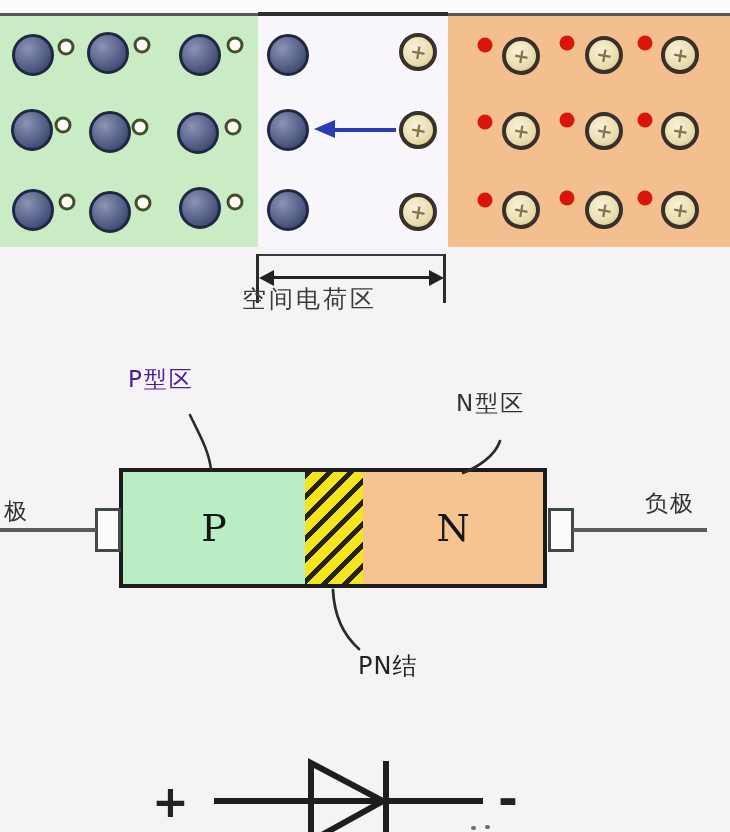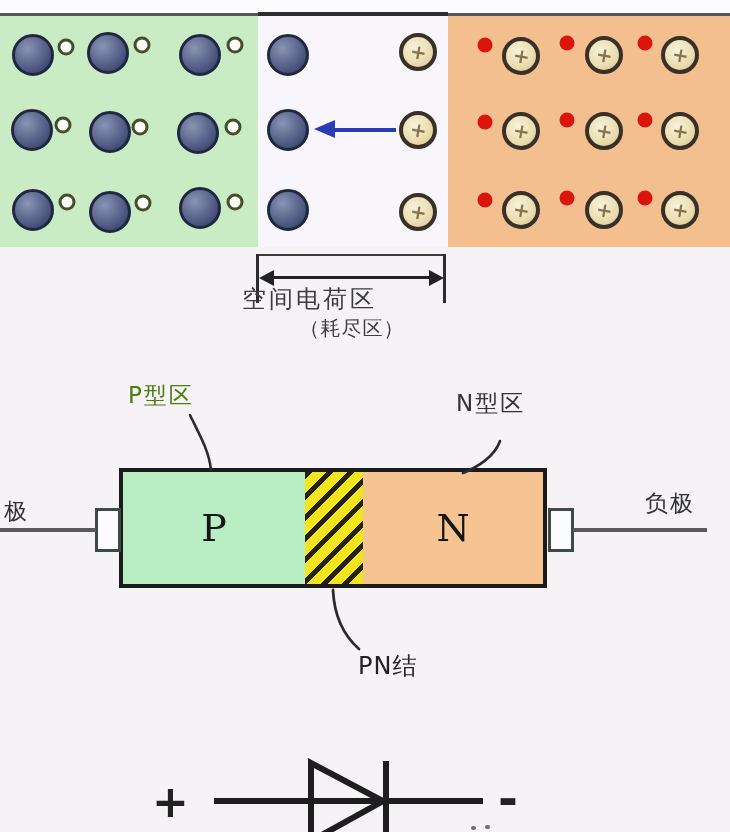--- a/index.html
+++ b/index.html
@@ -39,21 +39,21 @@
   .br-arrowline{left:270px;top:276px;width:163px;height:3px;background:#222;}
   .br-head-l{left:259px;top:270px;width:0;height:0;
     border-top:8px solid transparent;border-bottom:8px solid transparent;border-right:15px solid #222;}
   .br-head-r{left:429px;top:270px;width:0;height:0;
     border-top:8px solid transparent;border-bottom:8px solid transparent;border-left:15px solid #222;}
   .br-label{left:242px;top:283px;width:220px;text-align:left;
     font-size:24px;letter-spacing:3px;color:#3b3b3b;}
   .br-sublabel{left:242px;top:315px;width:220px;text-align:center;
     font-size:20px;letter-spacing:1px;color:#3b3b3b;}
   
-  .p-area-label{left:128px;top:380px;font-size:23px;letter-spacing:2px;color:#4d7c0f;}
+  .p-area-label{left:128px;top:364px;font-size:23px;letter-spacing:2px;color:#4c1d95;}
   .n-area-label{left:456px;top:388px;font-size:23px;letter-spacing:2px;color:#333;}
   .junction-label{left:358px;top:650px;font-size:24px;letter-spacing:1px;color:#222;}
   
   .bar{left:119px;top:468px;width:428px;height:120px;border:4px solid #1b1b1b;box-sizing:border-box;background:#b9edc4;}
   .bar-seg{position:absolute;top:0;height:112px;}
   .seg-p{left:0;width:182px;}
   .seg-j{left:182px;width:58px;
     background:repeating-linear-gradient(135deg,#26200e 0 5px,#f2e41f 5px 15px);}
   .seg-n{left:240px;width:180px;}
   .bar-letter{position:absolute;top:468px;height:120px;line-height:120px;text-align:center;
@@ -160,21 +160,20 @@
   <div class="abs field-line"></div>
   <div class="abs field-head"></div>
 
   <div class="abs br-topline"></div>
   <div class="abs br-bar-l"></div>
   <div class="abs br-bar-r"></div>
   <div class="abs br-arrowline"></div>
   <div class="abs br-head-l"></div>
   <div class="abs br-head-r"></div>
   <div class="abs br-label">空间电荷区</div>
-  <div class="abs br-sublabel">（耗尽区）</div>
 
   <div class="abs p-area-label">P型区</div>
   <div class="abs n-area-label">N型区</div>
   <div class="abs junction-label">PN结</div>
 
   <div class="abs bar">
     <div class="bar-seg seg-p" style="background-color: rgb(185, 237, 196);"></div>
     <div class="bar-seg seg-j"></div>
     <div class="bar-seg seg-n" style="background-color: rgb(246, 196, 145);"></div>
   </div>

